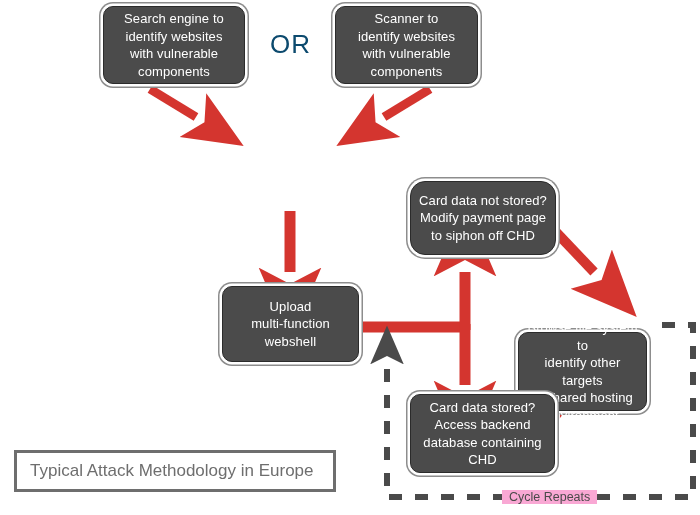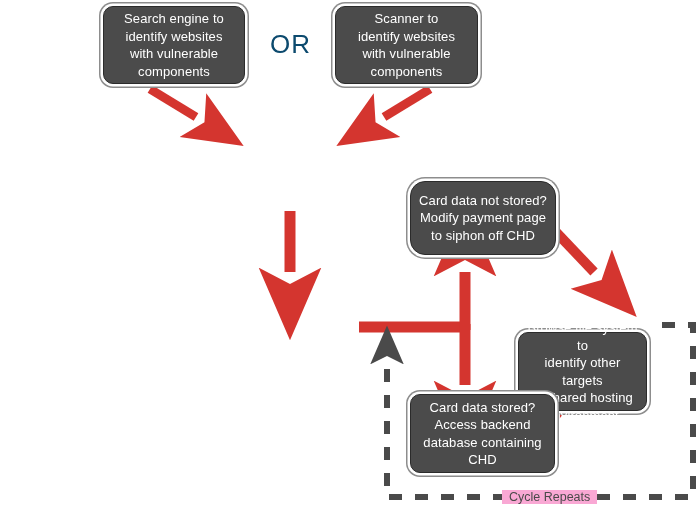--- a/index.html
+++ b/index.html
@@ -134,20 +134,25 @@
   <div class="or-label" style="left:270px; top:29px;">OR</div>
 
   <div class="node" style="left:335px; top:6px; width:143px; height:78px;">
     <span>Scanner to
 identify websites
 with vulnerable
 components</span>
   </div>
 
 
+  <div class="node" style="left:222px; top:286px; width:137px; height:76px;">
+    <span>Upload
+multi-function
+webshell</span>
+  </div>
 
   <div class="node" style="left:410px; top:181px; width:146px; height:74px;border-radius:15px;">
     <span>Card data not stored?
 Modify payment page
 to siphon off CHD</span>
   </div>
 
   <div class="node" style="left:518px; top:296px; width:129px; height:79px;margin-top:36px;">
     <span>Browse file system to
 identify other targets
@@ -157,14 +162,17 @@
 
   <div class="node" style="left:410px; top:394px; width:145px; height:79px;justify-content:flex-end;">
     <span>Card data stored?
 Access backend
 database containing
 CHD</span>
   </div>
 
   <div class="cycle-label" style="left:502px; top:490px;">Cycle Repeats</div>
 
+  <div class="title-box" style="left:14px; top:450px; width:322px; height:42px;">
+    <span>Typical Attack Methodology in Europe</span>
+  </div>
 
 </div>
 
 </body></html>

